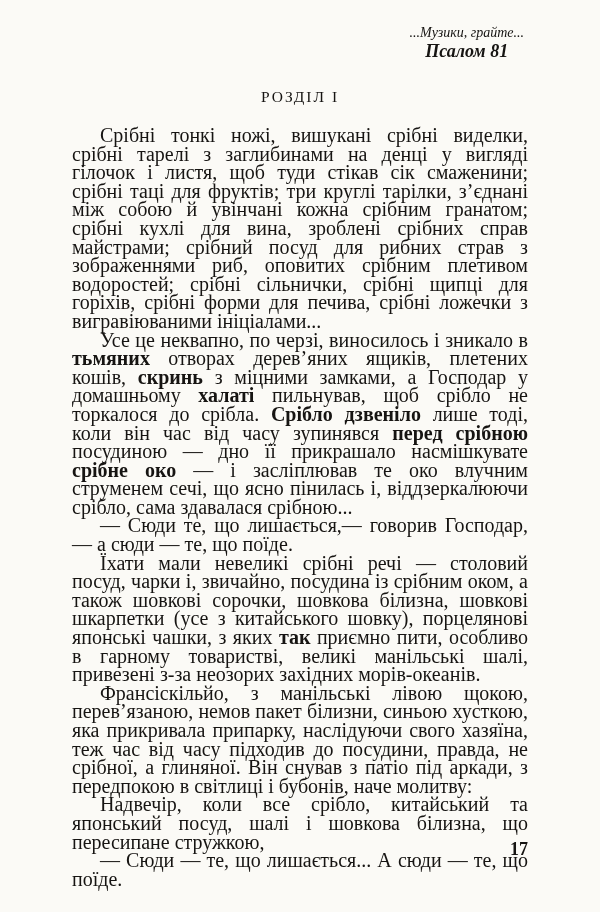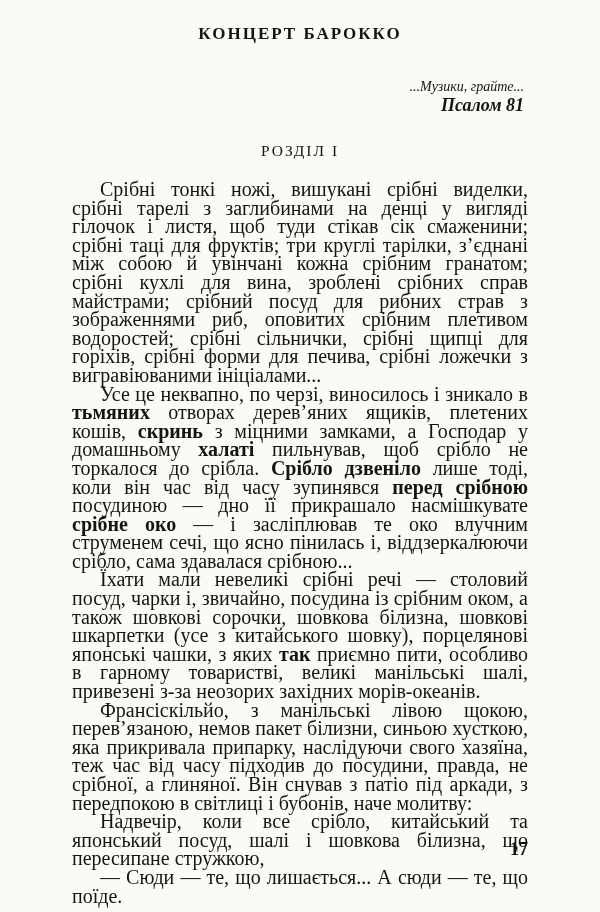--- a/index.html
+++ b/index.html
@@ -28,21 +28,21 @@
     letter-spacing: 2px;
     margin: 0 0 34px 0;
   }
   .epigraph {
     display: flex;
     flex-direction: column;
     align-items: flex-end;
     margin: 0 4px 28px 0;
   }
   .epigraph-inner {
-    text-align: right;
+    text-align: center;
   }
   .epigraph-line1 {
     font-style: italic;
     font-size: 14px;
     line-height: 18px;
   }
   .epigraph-line2 {
     font-style: italic;
     font-size: 18px;
     line-height: 18px;
@@ -72,34 +72,34 @@
     bottom: 52px;
     font-size: 18px;
     font-weight: bold;
   }
 </style>
 </head>
 <body>
 
 <div class="page">
 
-  <h1 class="book-title">КОНЦЕРТ БАРОККО</h1>
 
   <div class="epigraph">
     <div class="epigraph-inner">
       <div class="epigraph-line1">...Музики, грайте...</div>
       <div class="epigraph-line2">Псалом 81</div>
     </div>
   </div>
 
   <h2 class="chapter-heading">РОЗДІЛ І</h2>
 
   <div class="body-text">
       <p class="para"><span>Срібні тонкі ножі, вишукані срібні виделки, срібні тарелі з заглибинами на денці у вигляді гілочок і листя, щоб туди стікав сік смаженини; срібні таці для фруктів; три круглі тарілки, з’єднані між собою й увінчані кожна срібним гранатом; срібні кухлі для вина, зроблені срібних справ майстрами; срібний посуд для рибних страв з зображеннями риб, оповитих срібним плетивом водоростей; срібні сільнички, срібні щипці для горіхів, срібні форми для печива, срібні ложечки з вигравіюваними ініціалами...</span></p>
       <p class="para"><span>Усе це неквапно, по черзі, виносилось і зникало в </span><span class="bold">тьмяних</span><span> отворах дерев’яних ящиків, плетених кошів, </span><span class="bold">скринь</span><span> з міцними замками, а Господар у домашньому </span><span class="bold">халаті</span><span> пильнував, щоб срібло не торкалося до срібла. </span><span class="bold">Срібло дзвеніло</span><span> лише тоді, коли він час від часу зупинявся </span><span class="bold">перед срібною</span><span> посудиною — дно її прикрашало насмішкувате </span><span class="bold">срібне око</span><span> — і засліплював те око влучним струменем сечі, що ясно пінилась і, віддзеркалюючи срібло, сама здавалася срібною...</span></p>
+      <p class="para"><span>— Сюди те, що лишається,— говорив Господар,— а сюди — те, що поїде.</span></p>
       <p class="para"><span>Їхати мали невеликі срібні речі — столовий посуд, чарки і, звичайно, посудина із срібним оком, а також шовкові сорочки, шовкова білизна, шовкові шкарпетки (усе з китайського шовку), порцелянові японські чашки, з яких </span><span class="bold">так</span><span> приємно пити, особливо в гарному товаристві, великі манільські шалі, привезені з-за неозорих західних морів-океанів.</span></p>
       <p class="para"><span>Франсіскільйо, з манільські лівою щокою, перев’язаною, немов пакет білизни, синьою хусткою, яка прикривала припарку, наслідуючи свого хазяїна, теж час від часу підходив до посудини, правда, не срібної, а глиняної. Він снував з патіо під аркади, з передпокою в світлиці і бубонів, наче молитву:</span></p>
       <p class="para"><span>Надвечір, коли все срібло, китайський та японський посуд, шалі і шовкова білизна, що пересипане стружкою,</span></p>
       <p class="para"><span>— Сюди — те, що лишається... А сюди — те, що поїде.</span></p>
     </div>
 
   <div class="page-number">17</div>
 
 </div>
 

